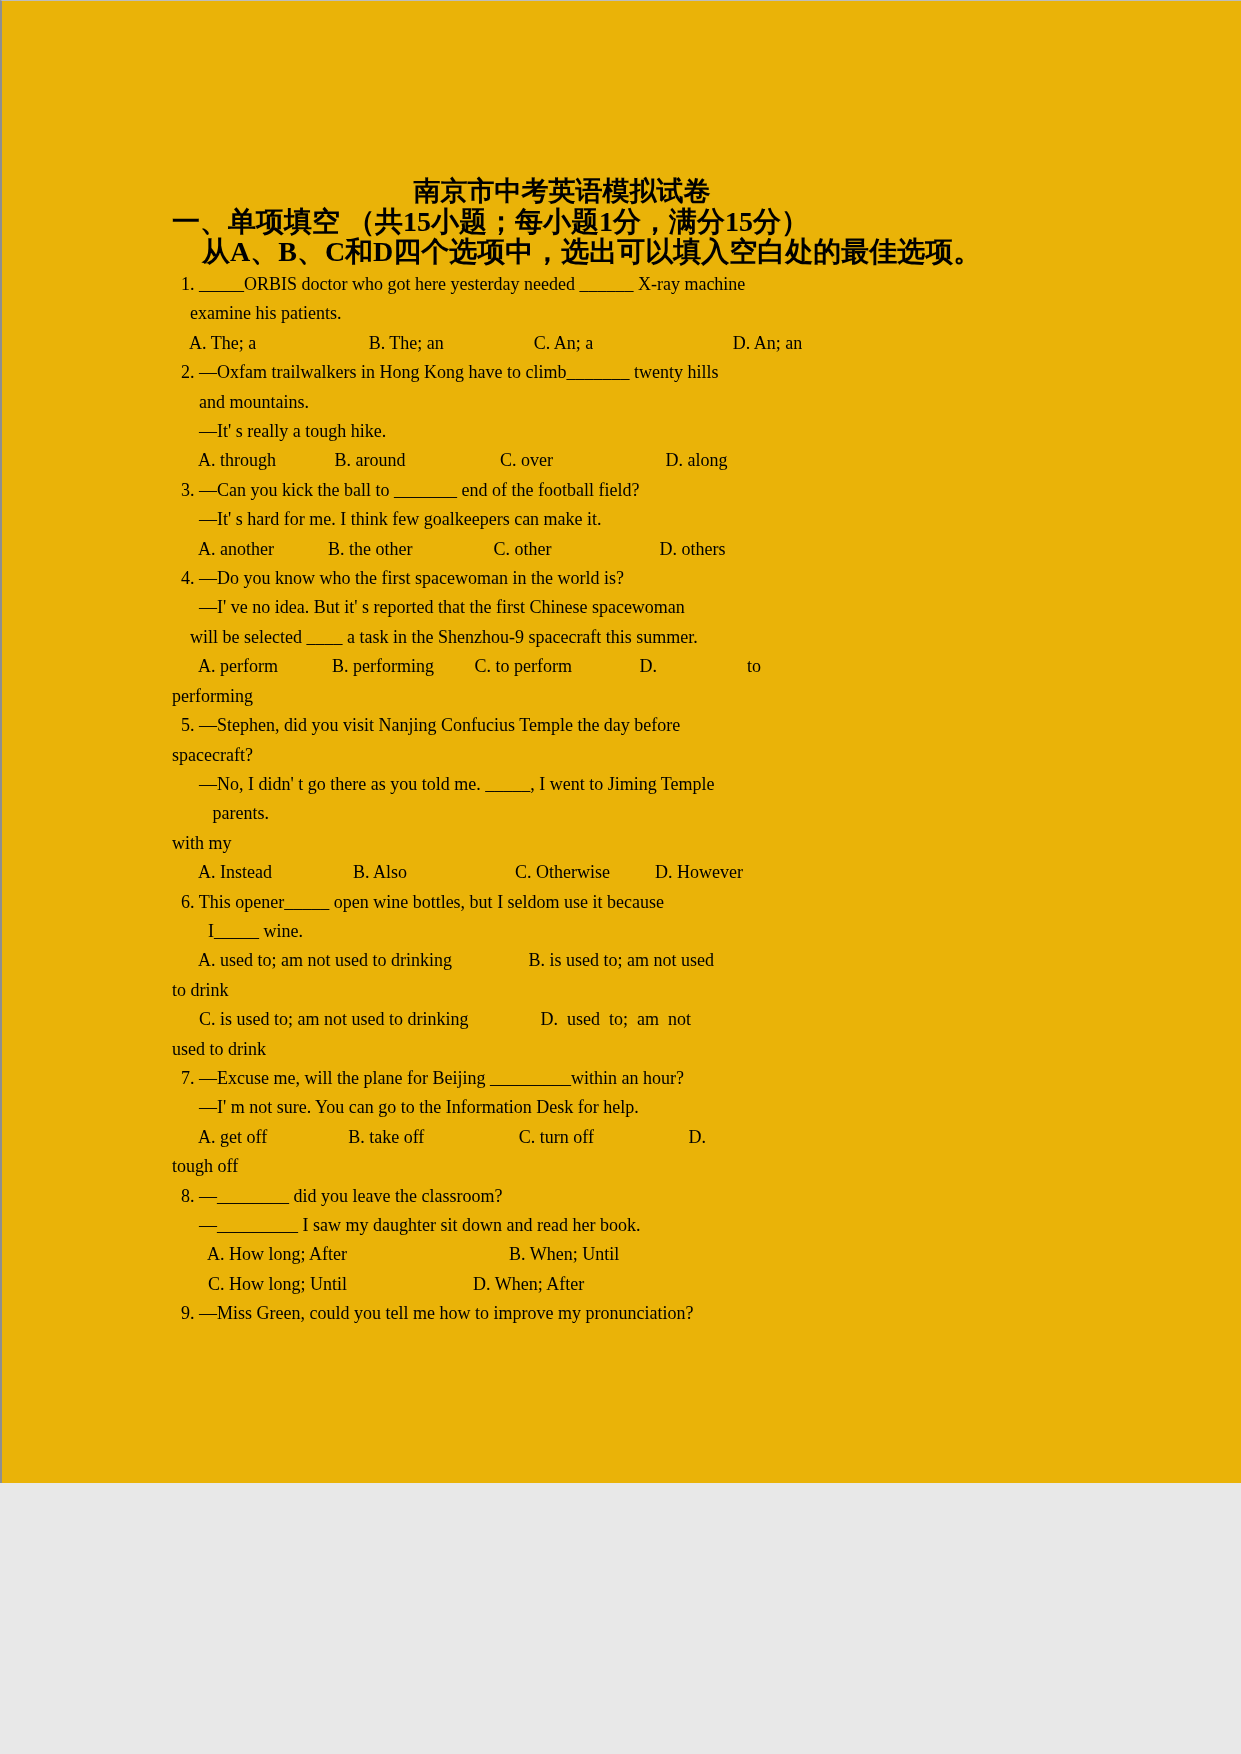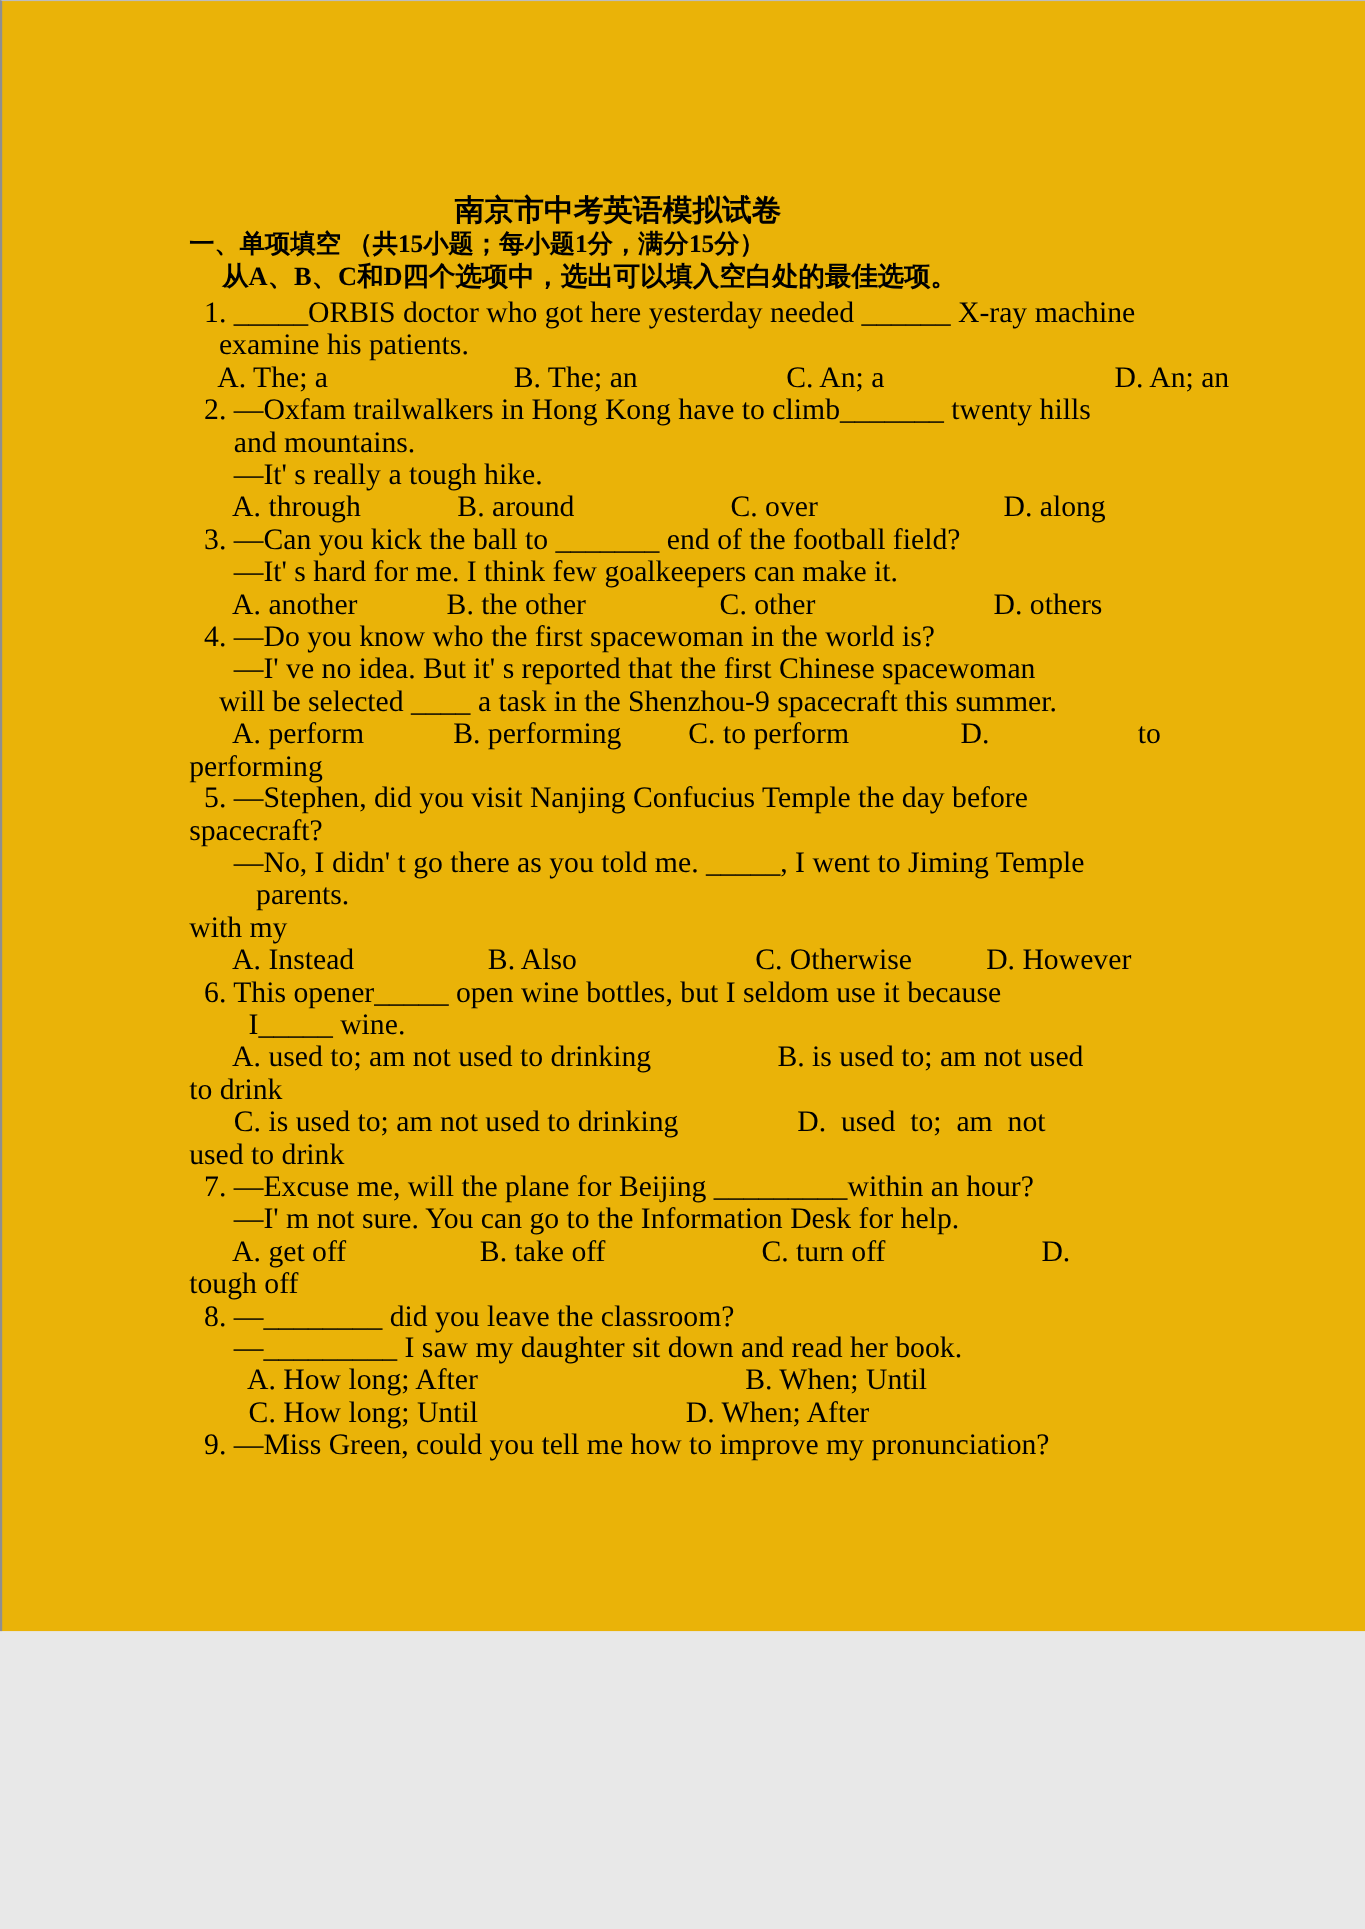--- a/index.html
+++ b/index.html
@@ -31,35 +31,35 @@
   }
   .subtitle {
     font-size: 26px;
     line-height: 31px;
     font-weight: 700;
     text-align: center;
     padding-right: 130px;
     white-space: pre;
   }
   .section-heading {
-    font-size: 23px;
+    font-size: 28px;
     line-height: 30px;
     font-weight: 700;
     white-space: pre;
   }
   .instruction {
-    font-size: 24px;
+    font-size: 28px;
     line-height: 30px;
     font-weight: 700;
     padding-left: 30px;
     white-space: pre;
   }
   .body-lines { margin-top: 3px; }
   .line {
-    font-size: 27px;
+    font-size: 18px;
     line-height: 29.4px;
     min-height: 29.4px;
     white-space: pre;
   }
   .footer {
     position: absolute;
     left: 995px;
     top: 1671px;
     font-size: 17px;
     line-height: 20px;

